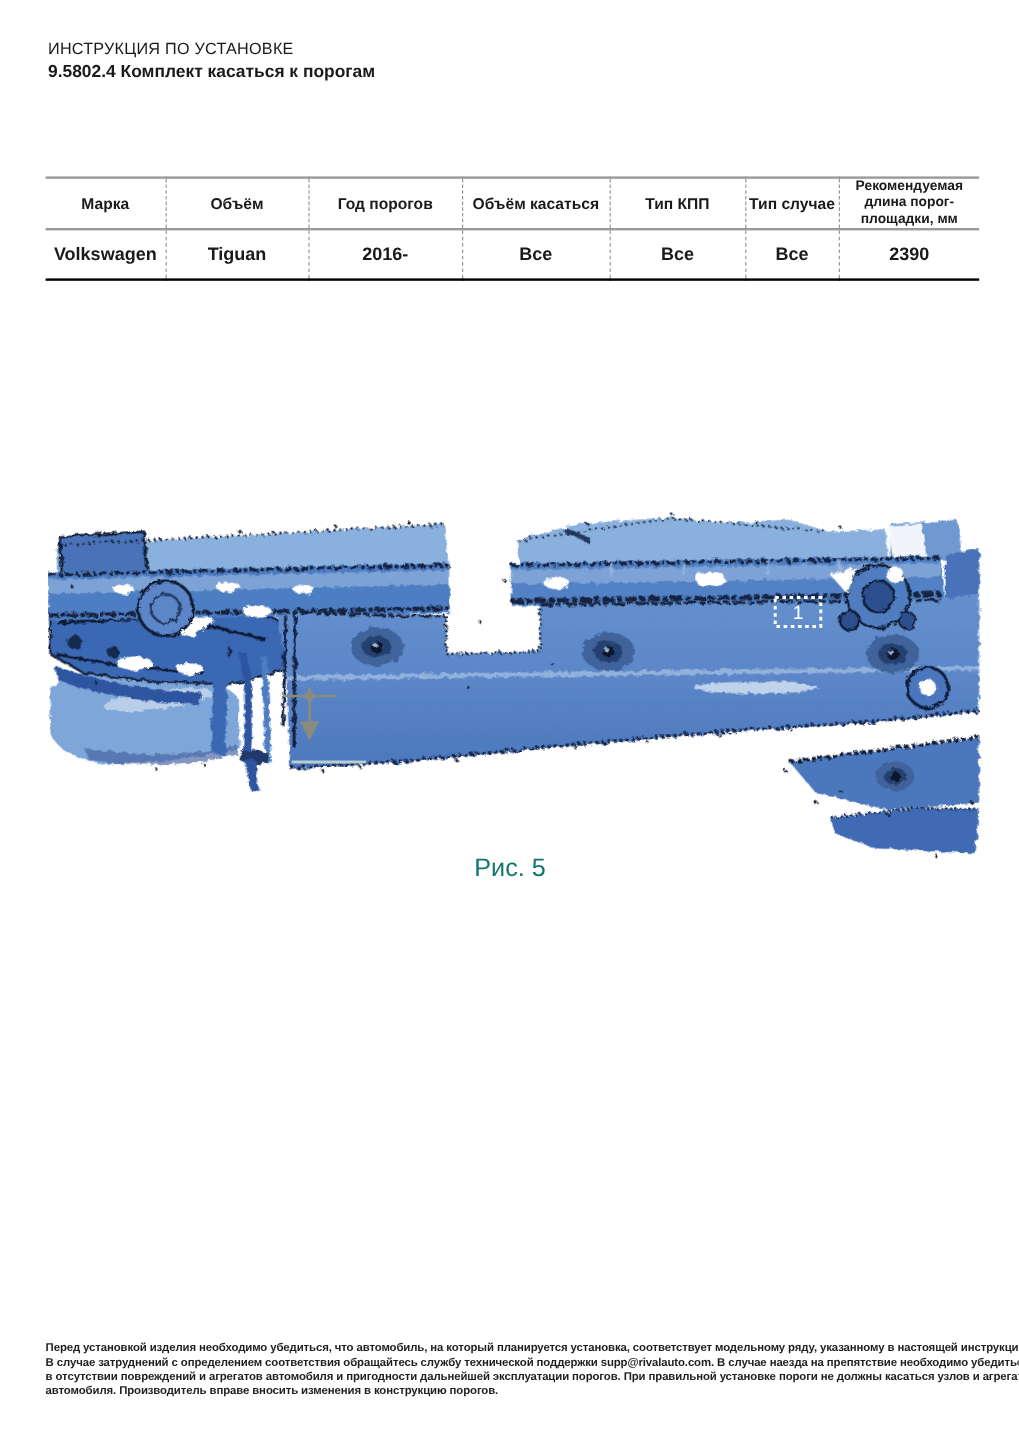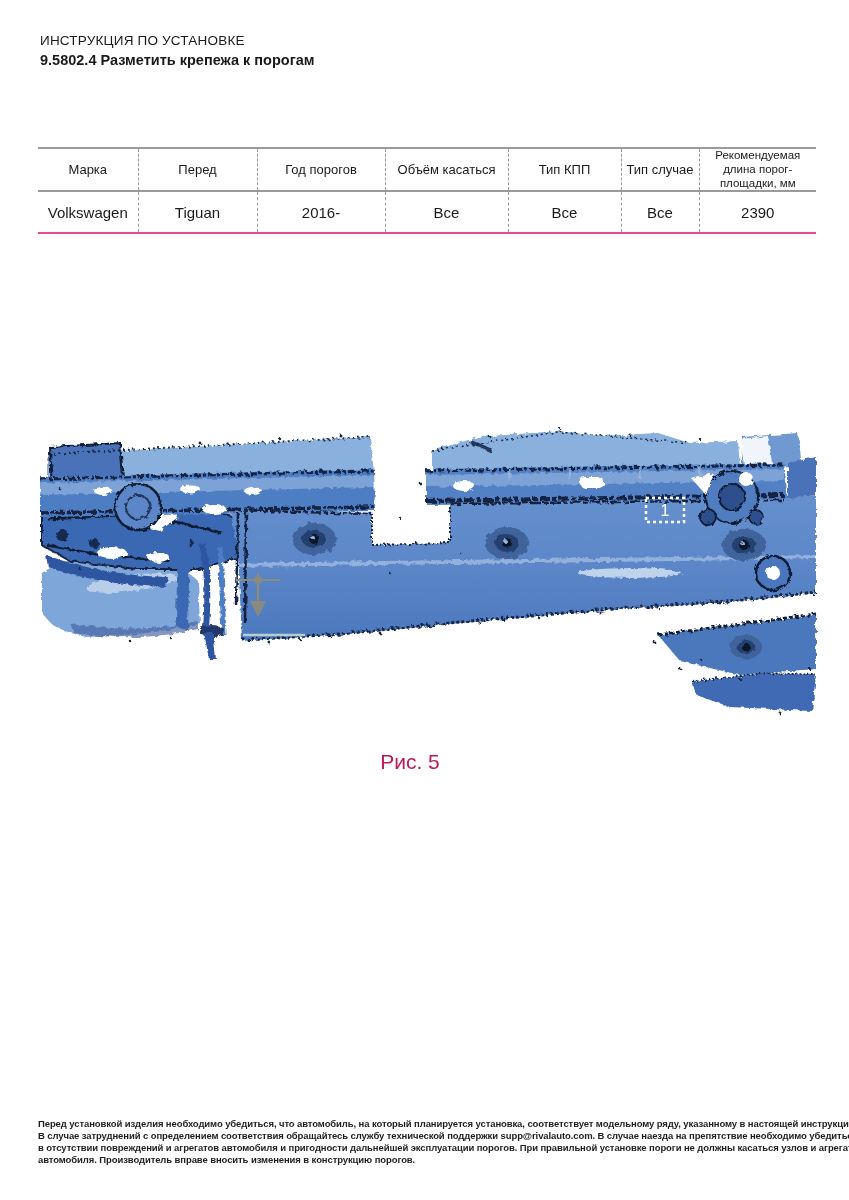--- a/index.html
+++ b/index.html
@@ -6,61 +6,61 @@
   .page{position:relative;width:849px;height:1200px;background:#ffffff;
         font-family:"Liberation Sans",sans-serif;color:#1a1a1a;overflow:hidden;}
 
   .hdr{position:absolute;left:40px;top:33px;}
   .hdr-l1{font-size:13.5px;letter-spacing:.2px;}
   .hdr-l2{font-size:14.5px;font-weight:bold;margin-top:4px;}
 
   table.veh{position:absolute;left:38px;top:147px;width:778px;
             border-collapse:collapse;table-layout:fixed;}
   .veh th,.veh td{border-left:1.5px dashed #9a9a9a;text-align:center;
-            vertical-align:middle;font-weight:normal;padding:0 2px;}
+            vertical-align:middle;font-weight:bold;padding:0 2px;}
   .veh th:first-child,.veh td:first-child{border-left:none;}
   .veh thead tr{border-top:2px solid #9a9a9a;border-bottom:2px solid #9a9a9a;}
-  .veh tbody tr{border-bottom:2px solid #ec4899;}
+  .veh tbody tr{border-bottom:2px solid #000000;}
   .veh th{height:37px;font-size:13px;line-height:1.2;}
   .veh th.small{font-size:11.5px;}
   .veh td{height:40px;font-size:15px;}
 
   .figure{position:absolute;left:40px;top:423px;width:780px;height:297px;}
-  .caption{position:absolute;left:0;top:750px;width:820px;text-align:center;
-           font-size:21px;color:#be185d;}
+  .caption{position:absolute;left:0;top:712px;width:820px;text-align:center;
+           font-size:21px;color:#0f766e;padding-left:15px;}
   .bodytext{position:absolute;left:56px;top:804px;width:742px;
             font-size:19px;line-height:23px;color:#1a1a1a;}
   .footer{position:absolute;left:38px;top:1118px;font-size:9.5px;font-weight:bold;
           line-height:12px;color:#1f1f1f;letter-spacing:-0.1px;}
   .footer div{white-space:nowrap;}
 </style>
 </head>
 <body>
 
 <div class="page">
 
   <div class="hdr">
     <div class="hdr-l1">ИНСТРУКЦИЯ ПО УСТАНОВКЕ</div>
-    <div class="hdr-l2">9.5802.4 Разметить крепежа к порогам</div>
+    <div class="hdr-l2">9.5802.4 Комплект касаться к порогам</div>
   </div>
 
   <table class="veh">
     <colgroup>
       <col style="width:100px">
         <col style="width:119px">
         <col style="width:128px">
       <col style="width:123px">
         <col style="width:113px">
         <col style="width:78px">
       <col style="width:117px">
     </colgroup>
     <thead>
       <tr>
         <th>Марка</th>
-        <th>Перед</th>
+        <th>Объём</th>
         <th>Год порогов</th>
         <th>Объём касаться</th>
         <th>Тип КПП</th>
         <th>Тип случае</th>
         <th class="small">Рекомендуемая длина порог-площадки, мм</th>
       </tr>
     </thead>
     <tbody>
       <tr>
         <td>Volkswagen</td>

